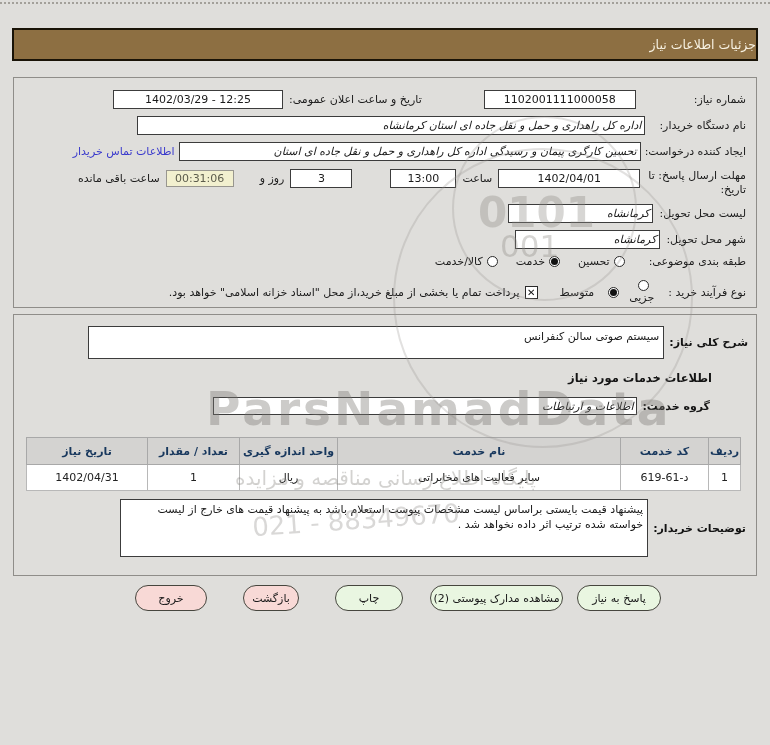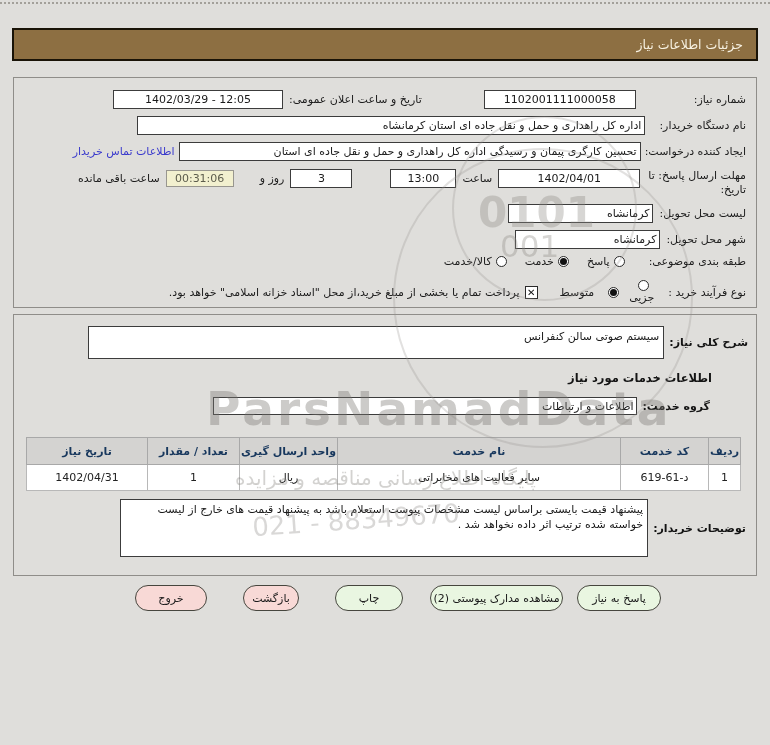--- a/index.html
+++ b/index.html
@@ -5,34 +5,34 @@
   * { margin:0; padding:0; box-sizing:border-box; }
   body { background:#dfdedb; font-family:"DejaVu Sans", sans-serif; }
   #screen { position:relative; width:770px; height:745px; background:#dfdedb;
             overflow:hidden; direction:rtl; font-size:11px; color:#1a1a1a; }
 
   .dotted { position:absolute; top:2px; left:0; right:0; height:0;
             border-top:2px dotted #a3a09a; }
 
   .titlebar { position:absolute; top:28px; left:12px; right:12px; height:33px;
               background:#8d6f42; border:2px solid #191307; color:#f7f1e1;
-              display:flex; align-items:center; padding-right:13px;
+              display:flex; align-items:center; 
               font-size:12.5px; z-index:1; }
 
   .panel { position:absolute; left:13px; width:744px; border:1px solid #8f8d89; z-index:1; }
   .p1 { top:77px; height:231px; }
   .p2 { top:314px; height:262px; }
 
   .row { position:absolute; left:0; right:0; display:flex; direction:rtl;
          align-items:center; padding-right:10px; }
   .lbl { white-space:nowrap; color:#1c1c1c; }
   .blbl { font-weight:bold; color:#141414; }
   .inp { background:#fff; border:1px solid #3c3c3c; height:19px; display:flex;
          align-items:center; justify-content:center; overflow:hidden; white-space:nowrap; }
-  .inp.r { justify-content:flex-start; padding:0 3px; }
+  .inp.r { justify-content:flex-start; padding:0 3px;font-style:italic; }
   .ltr { direction:ltr; }
 
   .radio { width:11px; height:11px; min-width:11px; border:1px solid #2a2a2a;
            border-radius:50%; background:#fff; margin-left:4px; }
   .radio.on { padding:1px; }
   .radio.on::after { content:""; display:block; width:7px; height:7px;
                      background:#111; border-radius:50%; }
   .opt { display:flex; align-items:center; }
 
   .cb { width:13px; height:13px; min-width:13px; border:1px solid #2a2a2a; background:#fff;
@@ -82,21 +82,21 @@
   <div class="dotted"></div>
 
   <div class="titlebar">جزئیات اطلاعات نیاز</div>
 
   <div class="panel p1">
 
     <div class="row" style="top:12px;">
       <span class="lbl">شماره نیاز:</span>
       <div class="inp ltr" style="width:152px; margin-right:58px;">1102001111000058</div>
       <span class="lbl" style="margin-right:62px;">تاریخ و ساعت اعلان عمومی:</span>
-      <div class="inp ltr" style="width:170px; margin-right:6px;">1402/03/29 - 12:05</div>
+      <div class="inp ltr" style="width:170px; margin-right:6px;">1402/03/29 - 12:25</div>
     </div>
 
     <div class="row" style="top:38px;">
       <span class="lbl">نام دستگاه خریدار:</span>
       <div class="inp r" style="width:508px; margin-right:14px;">اداره کل راهداری و حمل و نقل جاده ای استان کرمانشاه</div>
     </div>
 
     <div class="row" style="top:64px;">
       <span class="lbl">ایجاد کننده درخواست:</span>
       <div class="inp r" style="width:462px; margin-right:4px;">تحسین کارگری پیمان و رسیدگی اداره کل راهداری و حمل و نقل جاده ای استان</div>
@@ -124,21 +124,21 @@
 
     <div class="row" style="top:152px;">
       <span class="lbl">شهر محل تحویل:</span>
       <div class="inp r" style="width:145px; margin-right:6px;">کرمانشاه</div>
     </div>
 
     <div class="row" style="top:177px;">
       <span class="lbl">طبقه بندی موضوعی:</span>
       <span class="opt" style="margin-right:24px;">
         <span class="radio"></span>
-        <span class="lbl">پاسخ</span>
+        <span class="lbl">تحسین</span>
       </span>
       <span class="opt" style="margin-right:18px;text-align:right;">
         <span class="radio on"></span>
         <span class="lbl">خدمت</span>
       </span>
       <span class="opt" style="margin-right:18px;">
         <span class="radio"></span>
         <span class="lbl">کالا/خدمت</span>
       </span>
     </div>
@@ -181,21 +181,21 @@
           <col style="width:283px">
         <col style="width:98px">
           <col style="width:92px">
           <col style="width:121px">
       </colgroup>
       <thead>
         <tr>
           <th>ردیف</th>
           <th>کد خدمت</th>
           <th>نام خدمت</th>
-          <th>واحد ارسال گیری</th>
+          <th>واحد اندازه گیری</th>
           <th>تعداد / مقدار</th>
           <th>تاریخ نیاز</th>
         </tr>
       </thead>
       <tbody>
         <tr>
           <td>1</td>
           <td>د-61-619</td>
           <td>سایر فعالیت های مخابراتی</td>
           <td>ریال</td>

